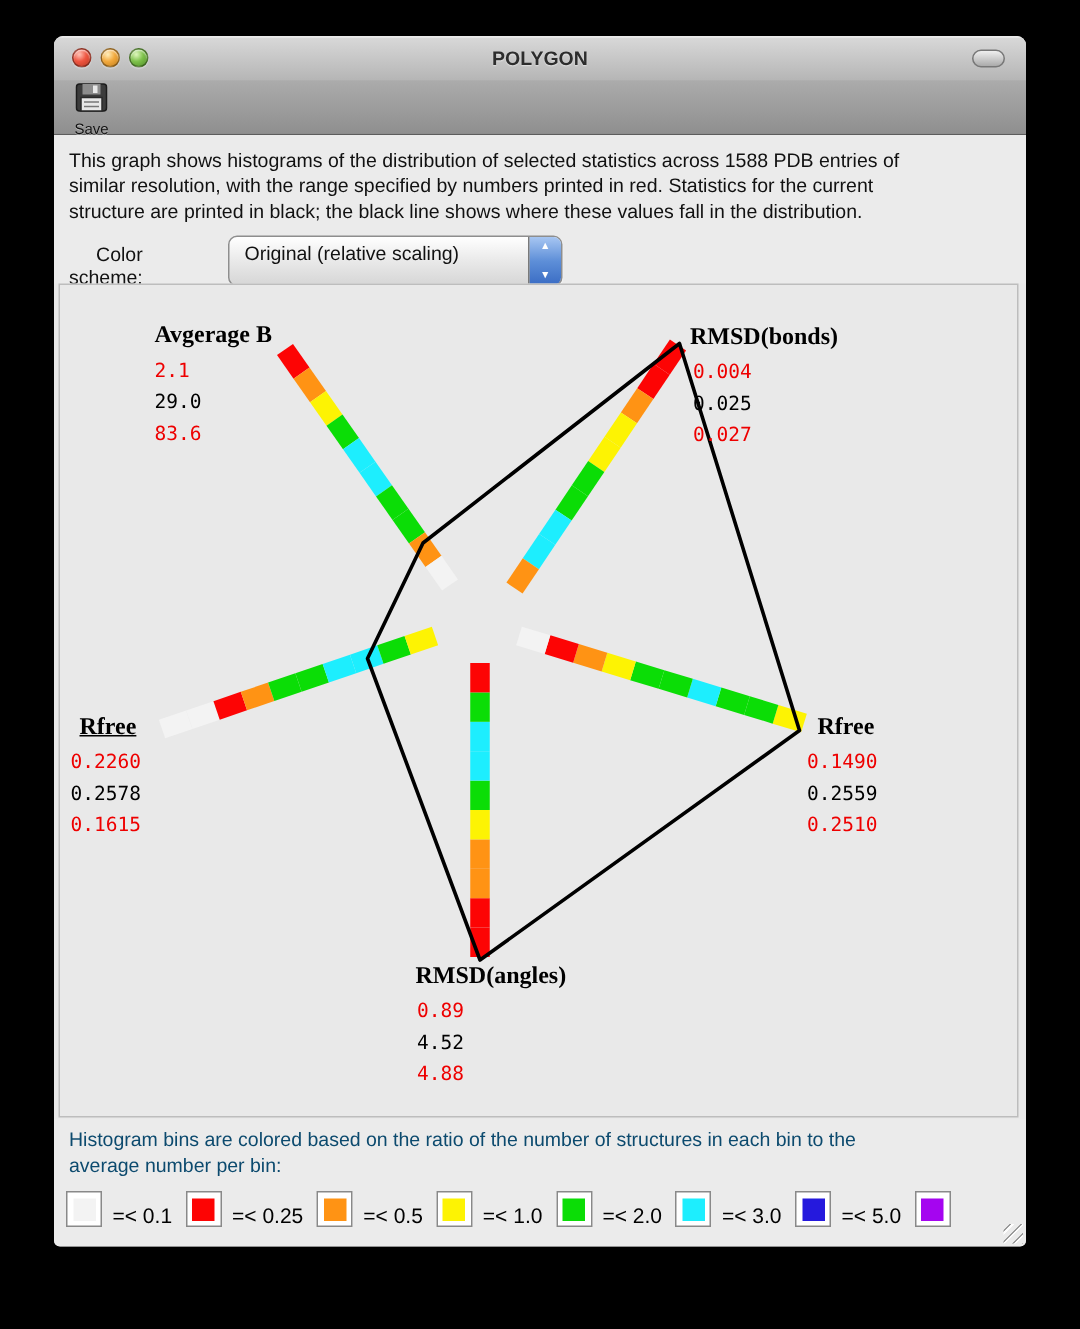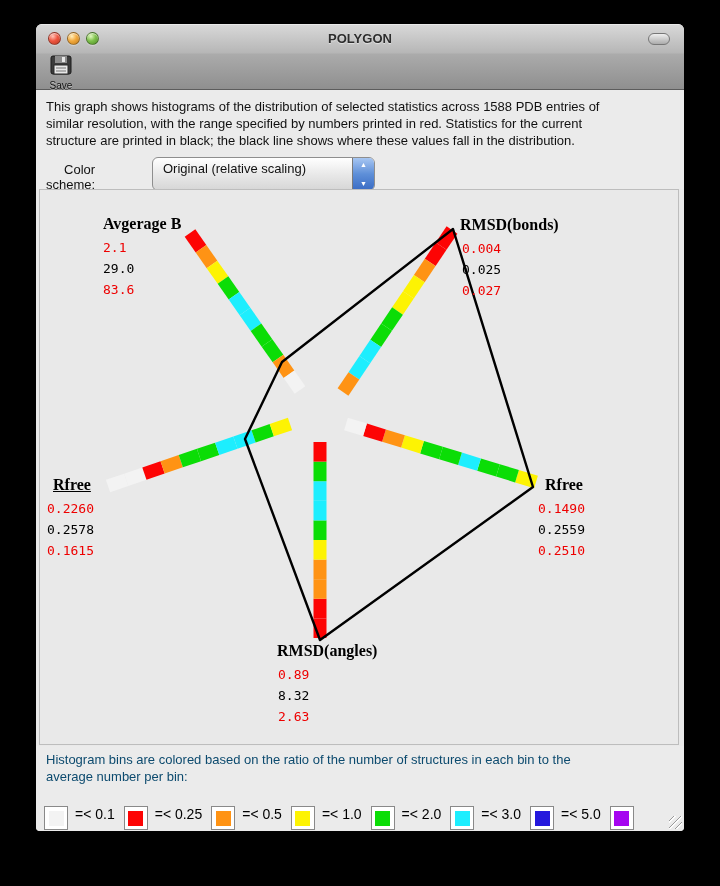--- a/index.html
+++ b/index.html
@@ -47,21 +47,21 @@
   .plot-frame{position:absolute;left:3px;top:0;width:640px;height:556px;
               border:1px solid #bdbdbd;box-sizing:border-box;pointer-events:none;}
   .plot svg{position:absolute;left:0;top:0;}
   .axis-label{position:absolute;}
   .axis-label .t{font-family:"Liberation Serif",serif;font-weight:bold;font-size:16px;color:#000;}
   .axis-label .vals{margin-top:4px;font-family:"DejaVu Sans Mono",monospace;font-size:13px;line-height:21px;}
   .v-red{color:#ee0000;} .v-blk{color:#000;}
   
   .legend{position:absolute;left:0;top:722px;width:648px;height:85px;background:#ebebeb;}
   .legend .txt{position:absolute;left:10px;top:5px;font-size:13px;color:#0c4a6e;line-height:17px;white-space:nowrap;}
-  .bins{position:absolute;left:8px;top:60px;display:flex;align-items:flex-start;}
+  .bins{position:absolute;left:8px;top:48px;display:flex;align-items:flex-end;}
   .swatch{width:22px;height:22px;background:#fff;border:1px solid #898989;
           display:flex;align-items:center;justify-content:center;flex:0 0 auto;}
   .swatch .inner{width:15px;height:15px;}
   .bin-label{font-size:14px;color:#000;margin:0 9px 0 7px;white-space:nowrap;}
   .grip{position:absolute;right:2px;bottom:2px;width:13px;height:13px;
         background:repeating-linear-gradient(135deg,transparent 0 3px,#9a9a9a 3px 4px,#fdfdfd 4px 5px);}
 </style>
 </head>
 <body>
 
@@ -190,22 +190,22 @@
           <div class="v-red">0.1490</div>
           <div class="v-blk">0.2559</div>
           <div class="v-red">0.2510</div>
         </div>
       </div>
 
       <div class="axis-label" style="left:241px;top:453px;">
         <div class="t">RMSD(angles)</div>
         <div class="vals" style="margin-left:1px;">
           <div class="v-red">0.89</div>
-          <div class="v-blk">8.32</div>
-          <div class="v-red">2.63</div>
+          <div class="v-blk">4.52</div>
+          <div class="v-red">4.88</div>
         </div>
       </div>
 
       <div class="axis-label" style="left:11px;top:287px;">
         <div class="t" style="margin-left:6px;text-decoration:underline;">Rfree</div>
         <div class="vals">
           <div class="v-red">0.2260</div>
           <div class="v-blk">0.2578</div>
           <div class="v-red">0.1615</div>
         </div>

